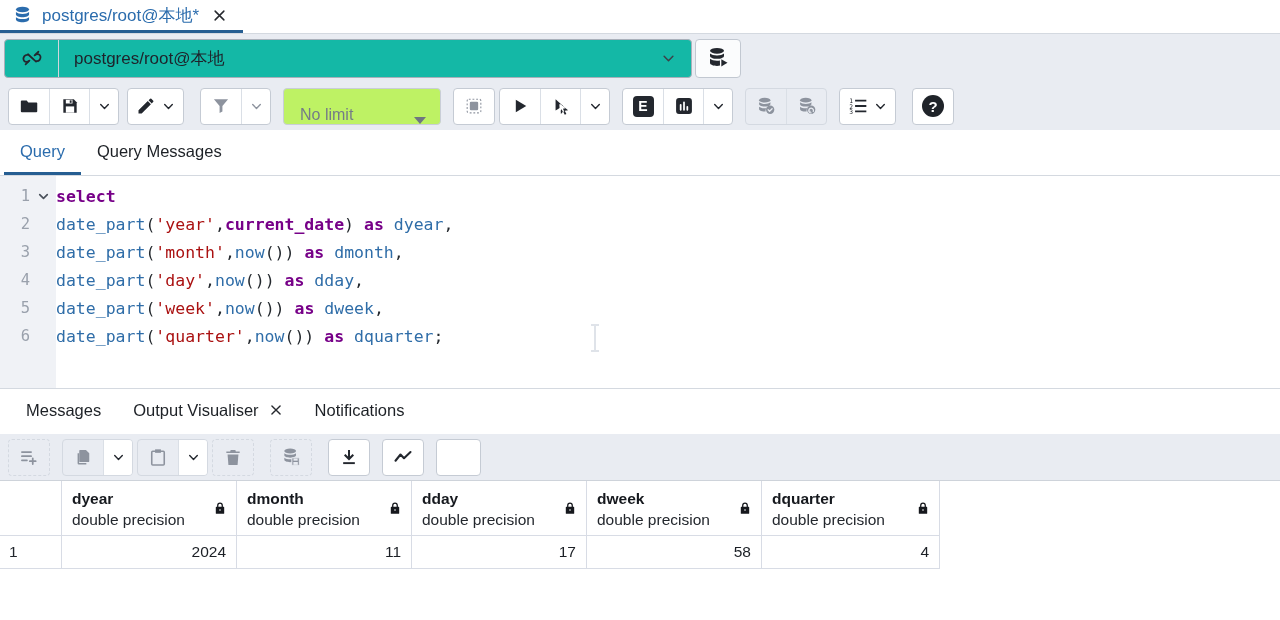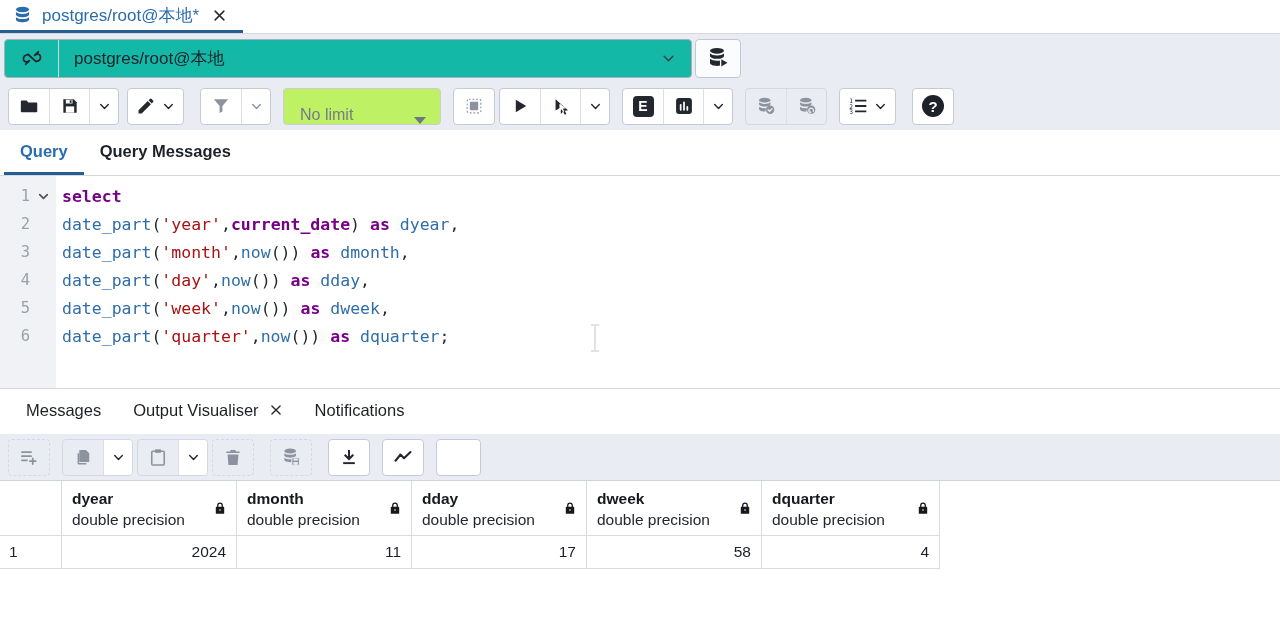--- a/index.html
+++ b/index.html
@@ -55,21 +55,21 @@
   .subtab .close-ic { width:14px; height:14px; color:#26292e; }
 
   
   .editor { position:relative; height:213px; background:#fff; border-bottom:1px solid #d4d9e0; overflow:hidden; }
   .gutter-bg { position:absolute; left:0; top:0; bottom:0; width:56px; background:#f0f2f6; }
   .ed-lines { position:relative; padding-top:6px; font-family:"DejaVu Sans Mono", monospace; font-size:16.5px; }
   .ed-line { height:28px; display:flex; align-items:center; }
   .ed-num { width:30px; text-align:right; color:#9aa1ac; font-size:15.5px; flex:none; }
   .ed-fold { width:26px; flex:none; display:flex; align-items:center; justify-content:center; color:#4a515b; }
   .ed-fold svg { width:13px; height:13px; }
-  .ed-code { white-space:pre; padding-left:6px; }
+  .ed-code { white-space:pre; }
   .tok-kw { color:#770088; font-weight:bold; }
   .tok-fn { color:#2f6da8; }
   .tok-str { color:#aa1111; }
   .tok-pl { color:#24292e; }
   .ibeam { position:absolute; left:589px; top:147px; width:12px; height:30px; color:#dfe3e9; }
 
   
   .out-toolbar { height:47px; background:#e9ecf2; border-bottom:1px solid #ced3da; display:flex; align-items:center; padding-left:8px; }
   .flat { border:1px dashed #d4d9e1; border-radius:4px; background:transparent; height:37px; }
   .sql-btn { font-family:"DejaVu Sans Mono", monospace; font-weight:bold; font-size:14px; letter-spacing:.5px;margin-top:28px; }
@@ -269,21 +269,21 @@
     </div>
 
     <div class="tb-group gap16">
       <button class="tb-btn">
         <span class="help-circle">?</span>
       </button>
     </div>
   </div>
 </div>
 
-<div class="subtabs" style="padding-left:4px;font-weight:bold;">
+<div class="subtabs" style="padding-left:4px;">
   <div class="subtab active">
     <span>Query</span>
   </div>
   <div class="subtab">
     <span>Query Messages</span>
   </div>
 </div>
 
 <div class="editor">
   <div class="gutter-bg"></div>

